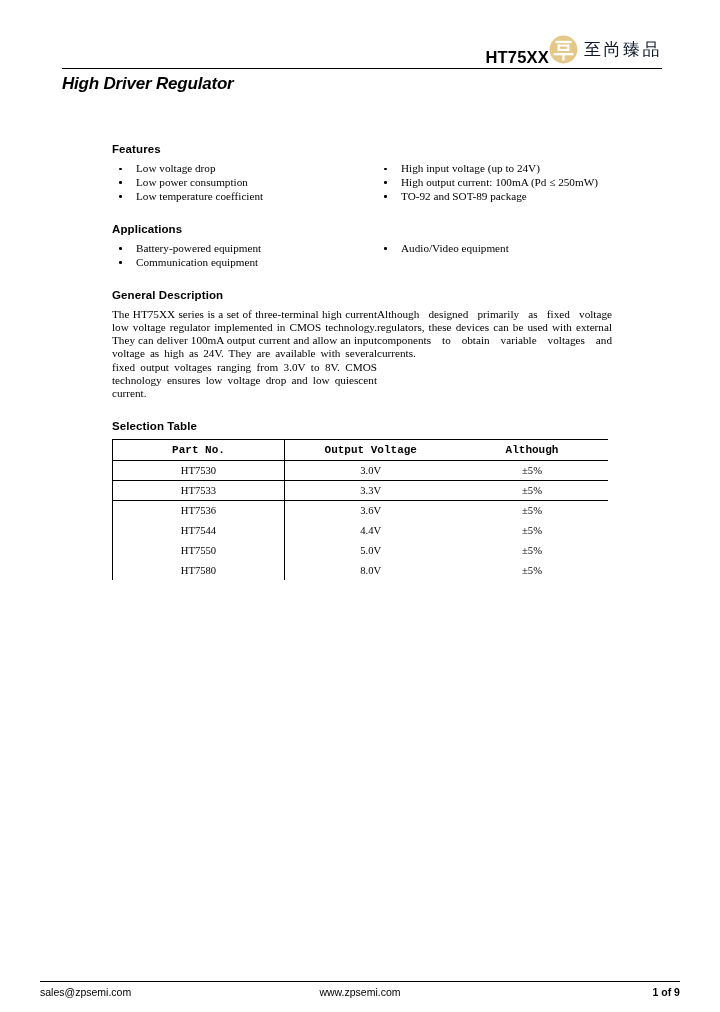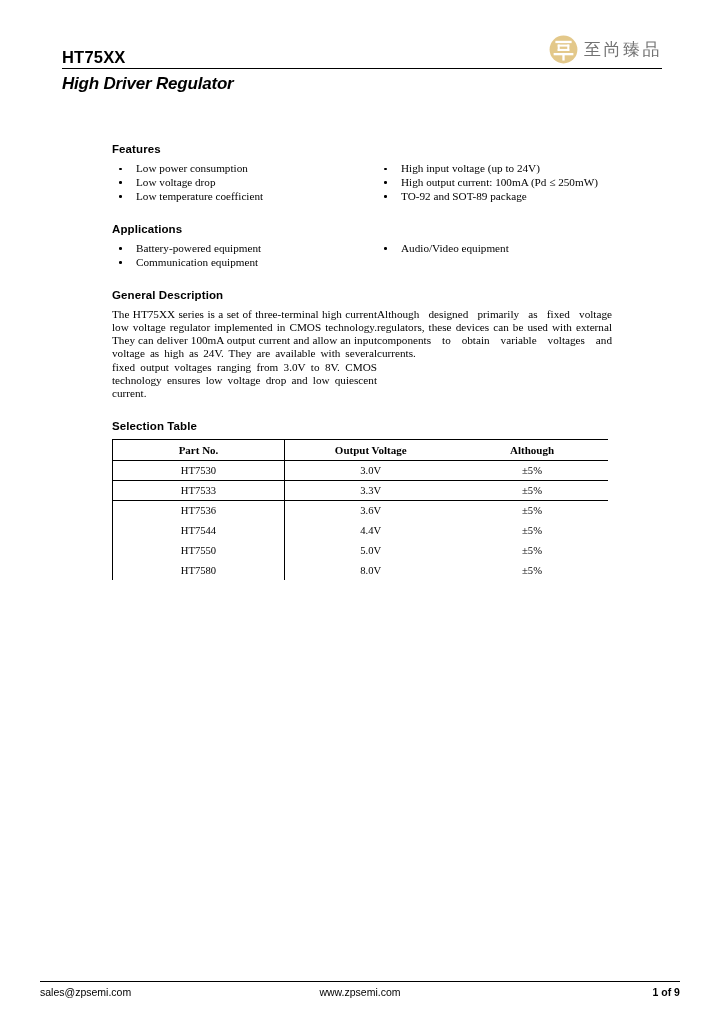--- a/index.html
+++ b/index.html
@@ -16,21 +16,21 @@
   }
 
   
   .header {
     position: absolute;
     left: 62px; top: 38px; width: 600px;
   }
   .header-top {
     display: flex;
     align-items: flex-end;
-    justify-content: space-between;
+    justify-content: flex-end;
     height: 28px;
   }
   .doc-code {
     font-family: "Liberation Sans", sans-serif;
     font-weight: bold;
     font-size: 16.5px;
     letter-spacing: 0.2px;
     line-height: 1;
     padding-bottom: 1px;
   }
@@ -40,21 +40,21 @@
     gap: 6px;
     padding-bottom: 2px;
   }
   .logo-mark {
     width: 29px; height: 29px;
     flex: none;
   }
   .logo-text {
     font-family: "DejaVu Sans", sans-serif;
     font-size: 17px;
-    color: #737373;
+    color: #0f172a;
     letter-spacing: 2.5px;
     line-height: 1;
     white-space: nowrap;
   }
   .rule-main {
     border: none;
     border-top: 1.6px solid #000;
     margin: 2px 0 0 0;
   }
   .doc-title {
@@ -143,21 +143,21 @@
   
   table.seltable th:nth-child(1),
   table.seltable td:nth-child(1) {
     border-right: 1.3px solid #000;
   }
   col.c1 { width: 172px; }
   col.c2 { width: 172px; }
   col.c3 { width: 151px; }
 
   
-  tr.hdr-row { border-top: 1.6px solid #000; border-bottom: 1.3px solid #000; }
+  tr.hdr-row { border-top: 1.6px solid #000; border-bottom: 1.3px solid #000; font-family: Liberation Mono, monospace; }
   tr.ruled   { border-bottom: 1.2px solid #000; }
   tr.faded   { border-bottom: none; }
 
   
   .footer {
     position: absolute;
     left: 40px; bottom: 14px; width: 640px;
   }
   .footer hr {
     border: none;
@@ -201,22 +201,22 @@
   <div class="doc-title">High Driver Regulator</div>
 </div>
 
 <div class="content">
 
   <div class="section-block">
     <h2 class="section">Features</h2>
     <div class="two-col">
       <div class="col-left">
         <ul class="bullets">
+          <li>Low voltage drop</li>
           <li>Low power consumption</li>
-          <li>Low voltage drop</li>
           <li>Low temperature coefficient</li>
         </ul>
       </div>
       <div class="col-right">
         <ul class="bullets">
           <li>High input voltage (up to 24V)</li>
           <li>High output current: 100mA (Pd ≤ 250mW)</li>
           <li>TO-92 and SOT-89 package</li>
         </ul>
       </div>

